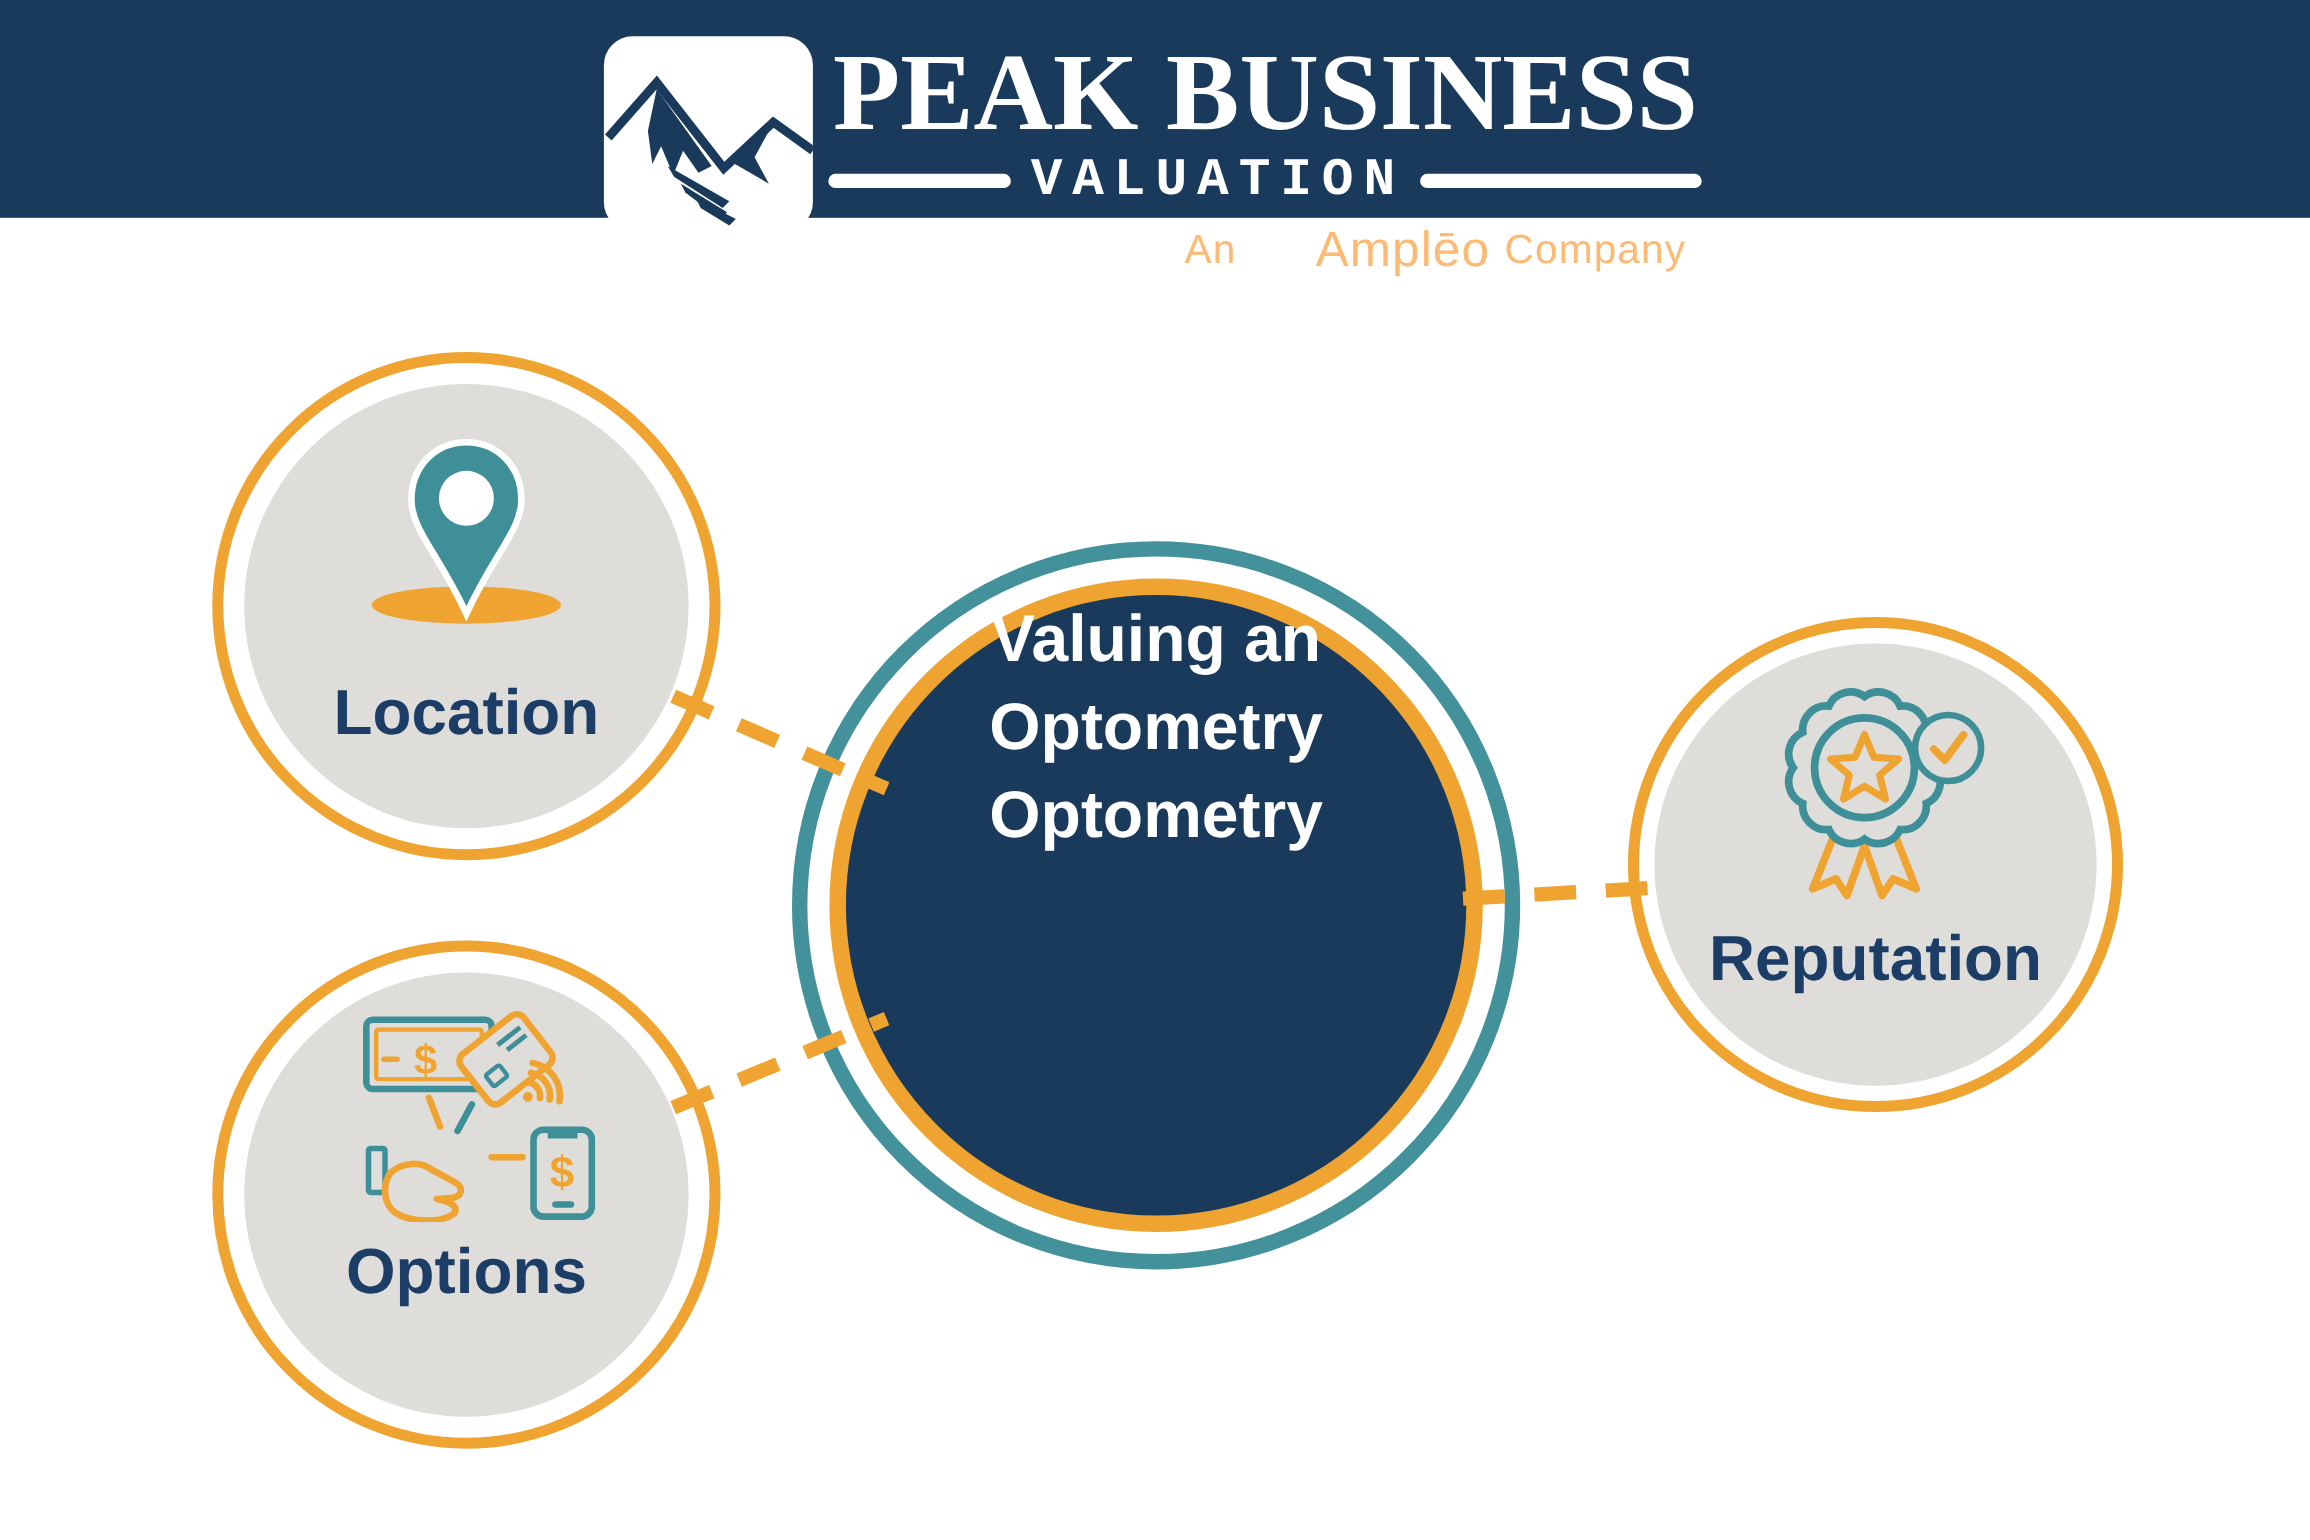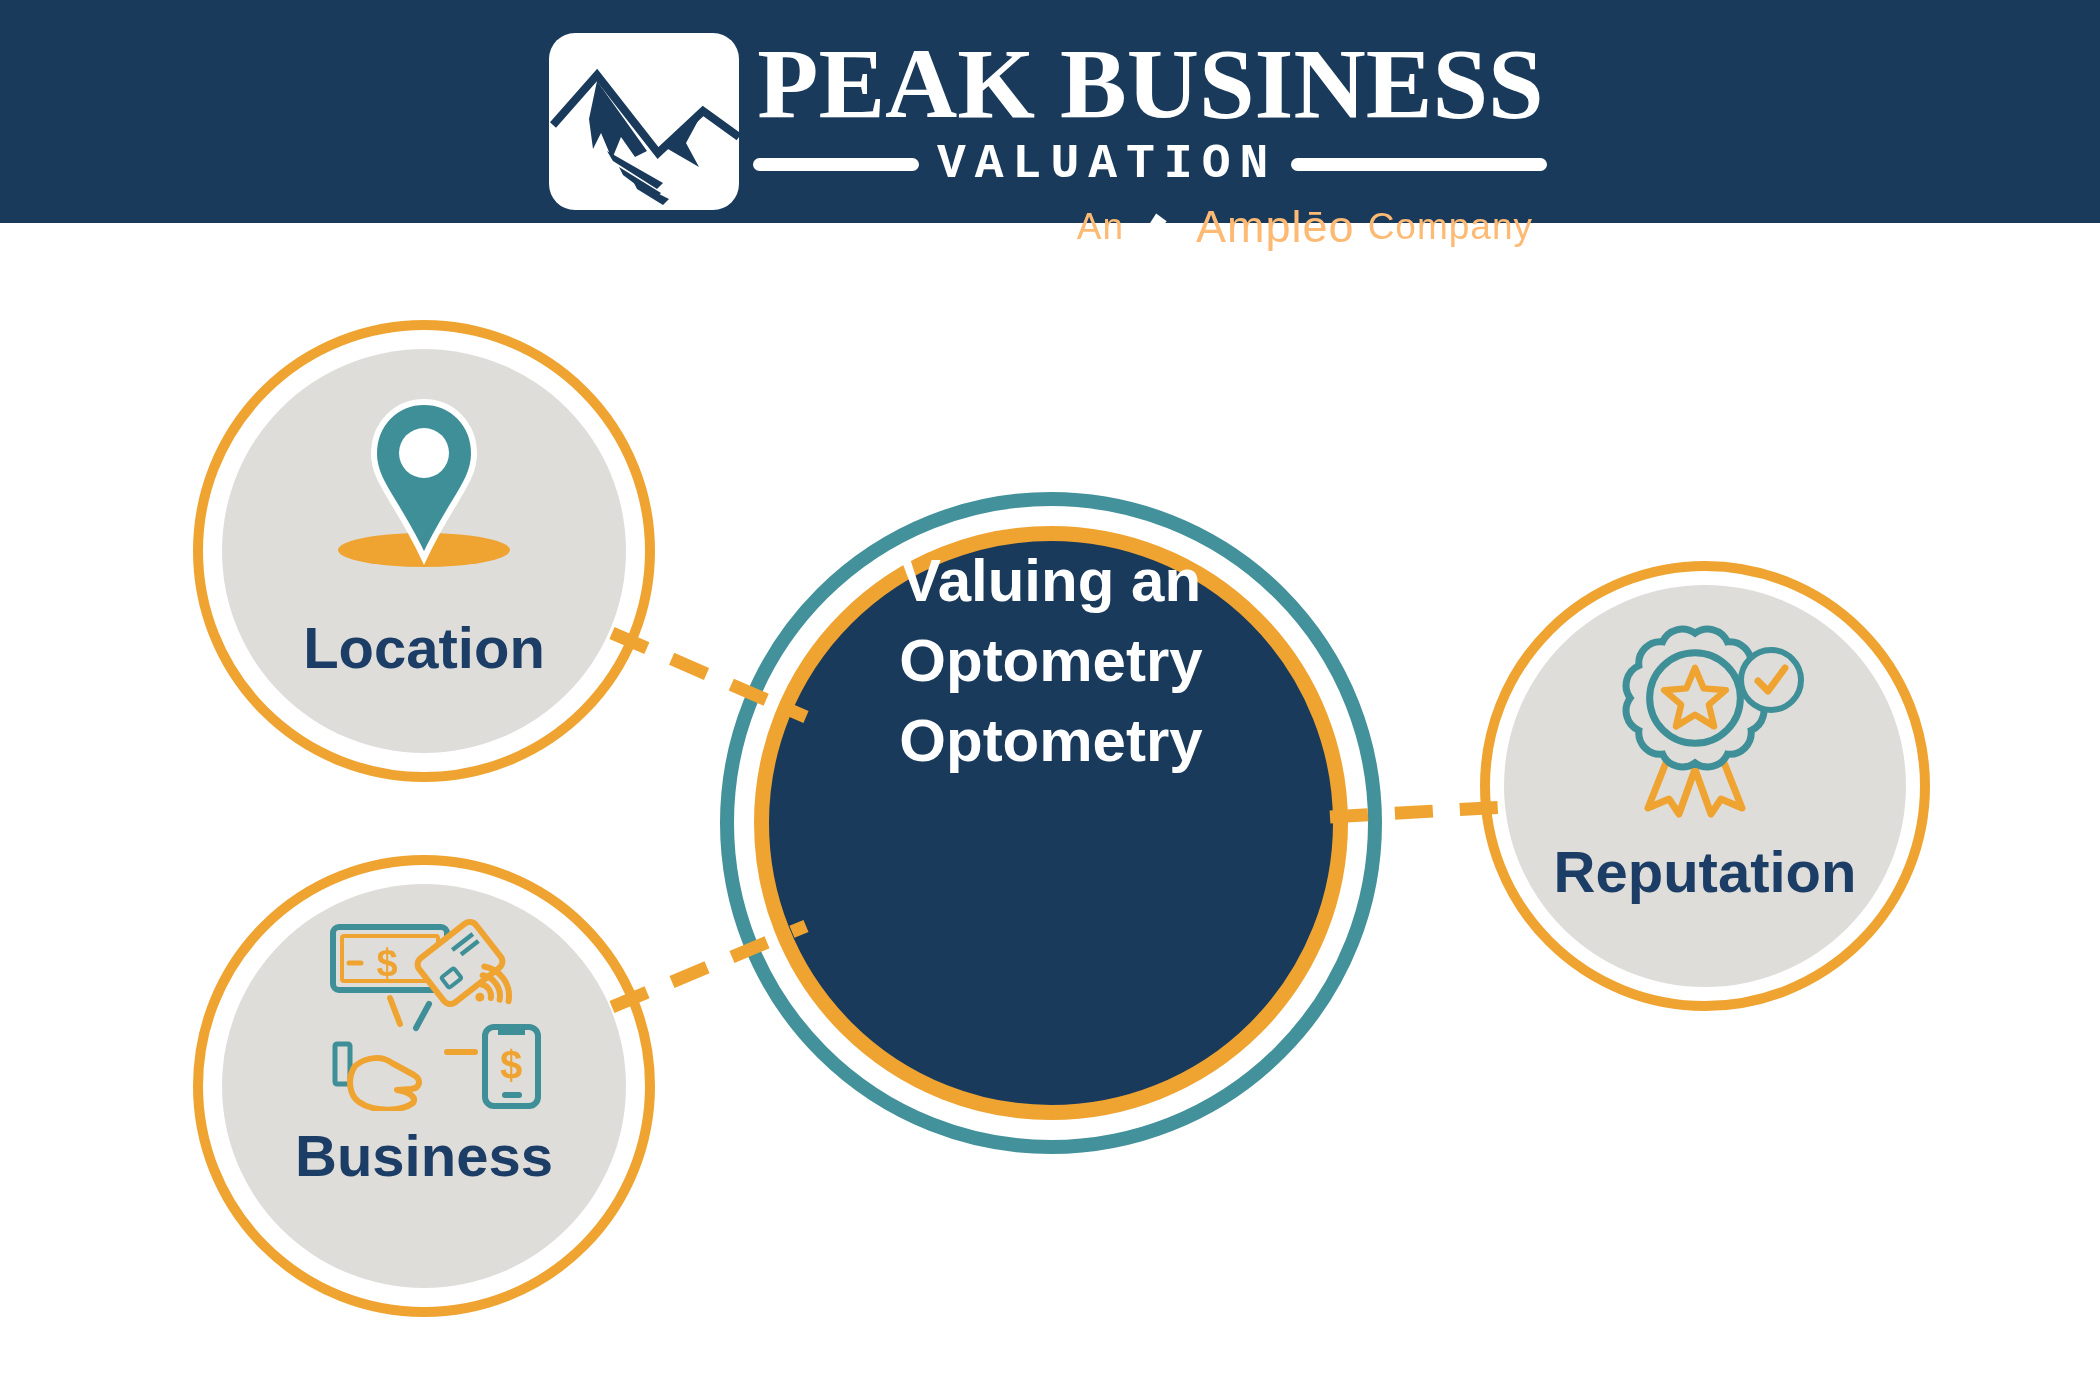--- a/index.html
+++ b/index.html
@@ -1,21 +1,21 @@
 <!DOCTYPE html>
 <html><head>
 <meta charset="utf-8">
 <style>
   html,body { margin:0; padding:0; background:#fff; }
   .canvas {
     position:relative; width:2100px; height:1400px; background:#ffffff;
     overflow:hidden; font-family:"Liberation Sans", sans-serif;
   }
   
-  .header-bar { position:absolute; left:0; top:0; width:2100px; height:223px; background:#1A3A5C; }
+  .header-bar { position:absolute; left:0; top:0; width:2100px; height:198px; background:#1A3A5C; }
   .logo-badge { position:absolute; left:549px; top:33px; width:190px; height:177px;
     background:#ffffff; border-radius:26px; }
   .logo-badge svg { position:absolute; left:0; top:0; }
   .brand-line1 { position:absolute; left:753px; top:30px; width:795px; height:108px;
     color:#ffffff; font-family:"Liberation Serif", serif; font-weight:700; font-size:100px;
     line-height:108px; text-align:center; white-space:nowrap; }
   .valuation-row { position:absolute; left:753px; top:144px; width:794px; height:40px;
     display:flex; align-items:center; }
   .rule { height:13px; background:#ffffff; border-radius:7px; }
   .rule-left { width:166px; }
@@ -119,21 +119,21 @@
     <text x="182" y="163" font-size="40" font-weight="bold" fill="#EFA431" text-anchor="middle" font-family="Liberation Sans, sans-serif">$</text>
 
     <rect x="6" y="128" width="15" height="40" rx="2" fill="none" stroke="#3F8F98" stroke-width="5"></rect>
     <path d="M26,150 C38,140 54,140 63,147 L85,159 C93,164 91,172 82,173 L68,174 C80,176 88,181 84,187 C72,196 44,196 30,186 C20,179 18,162 26,150 Z" fill="none" stroke="#EFA431" stroke-width="6" stroke-linejoin="round"></path>
 
     <line x1="61" y1="82" x2="71" y2="108" stroke="#EFA431" stroke-width="6" stroke-linecap="round"></line>
     <line x1="100" y1="88" x2="87" y2="112" stroke="#3F8F98" stroke-width="6" stroke-linecap="round"></line>
     <line x1="118" y1="136" x2="146" y2="136" stroke="#EFA431" stroke-width="6" stroke-linecap="round"></line>
   </svg>
   <div class="node-label" style="left:194px; top:1126px; width:460px;">
-    <span style="display:block">Business</span>
+    <span style="display:block">Options</span>
   </div>
 
   <div class="ring ring-orange" style="left:1480px; top:561px; width:450px; height:450px;"></div>
   <div class="gray-disc" style="left:1504px; top:585px; width:402px; height:402px;"></div>
   <svg class="icon-svg" style="left:1575px; top:610px;" width="260" height="210" viewBox="0 0 260 210">
 
     <g fill="none" stroke="#EFA431" stroke-width="7" stroke-linejoin="round" stroke-linecap="round">
       <polyline points="96,140 73,198 94,189 104,204 124,148"></polyline>
       <polyline points="144,140 167,198 146,189 136,204 116,148"></polyline>
     </g>

